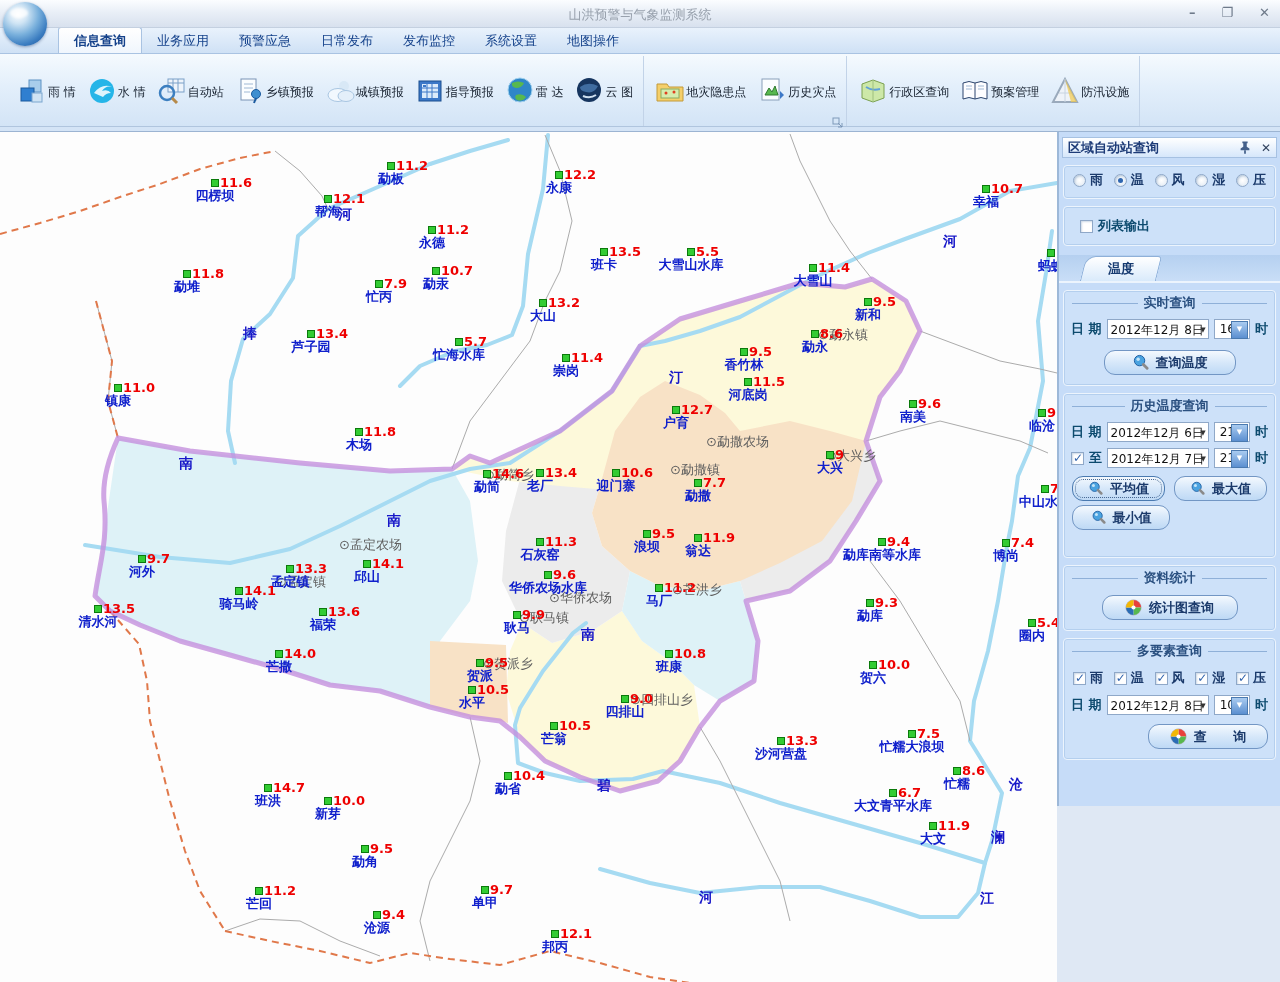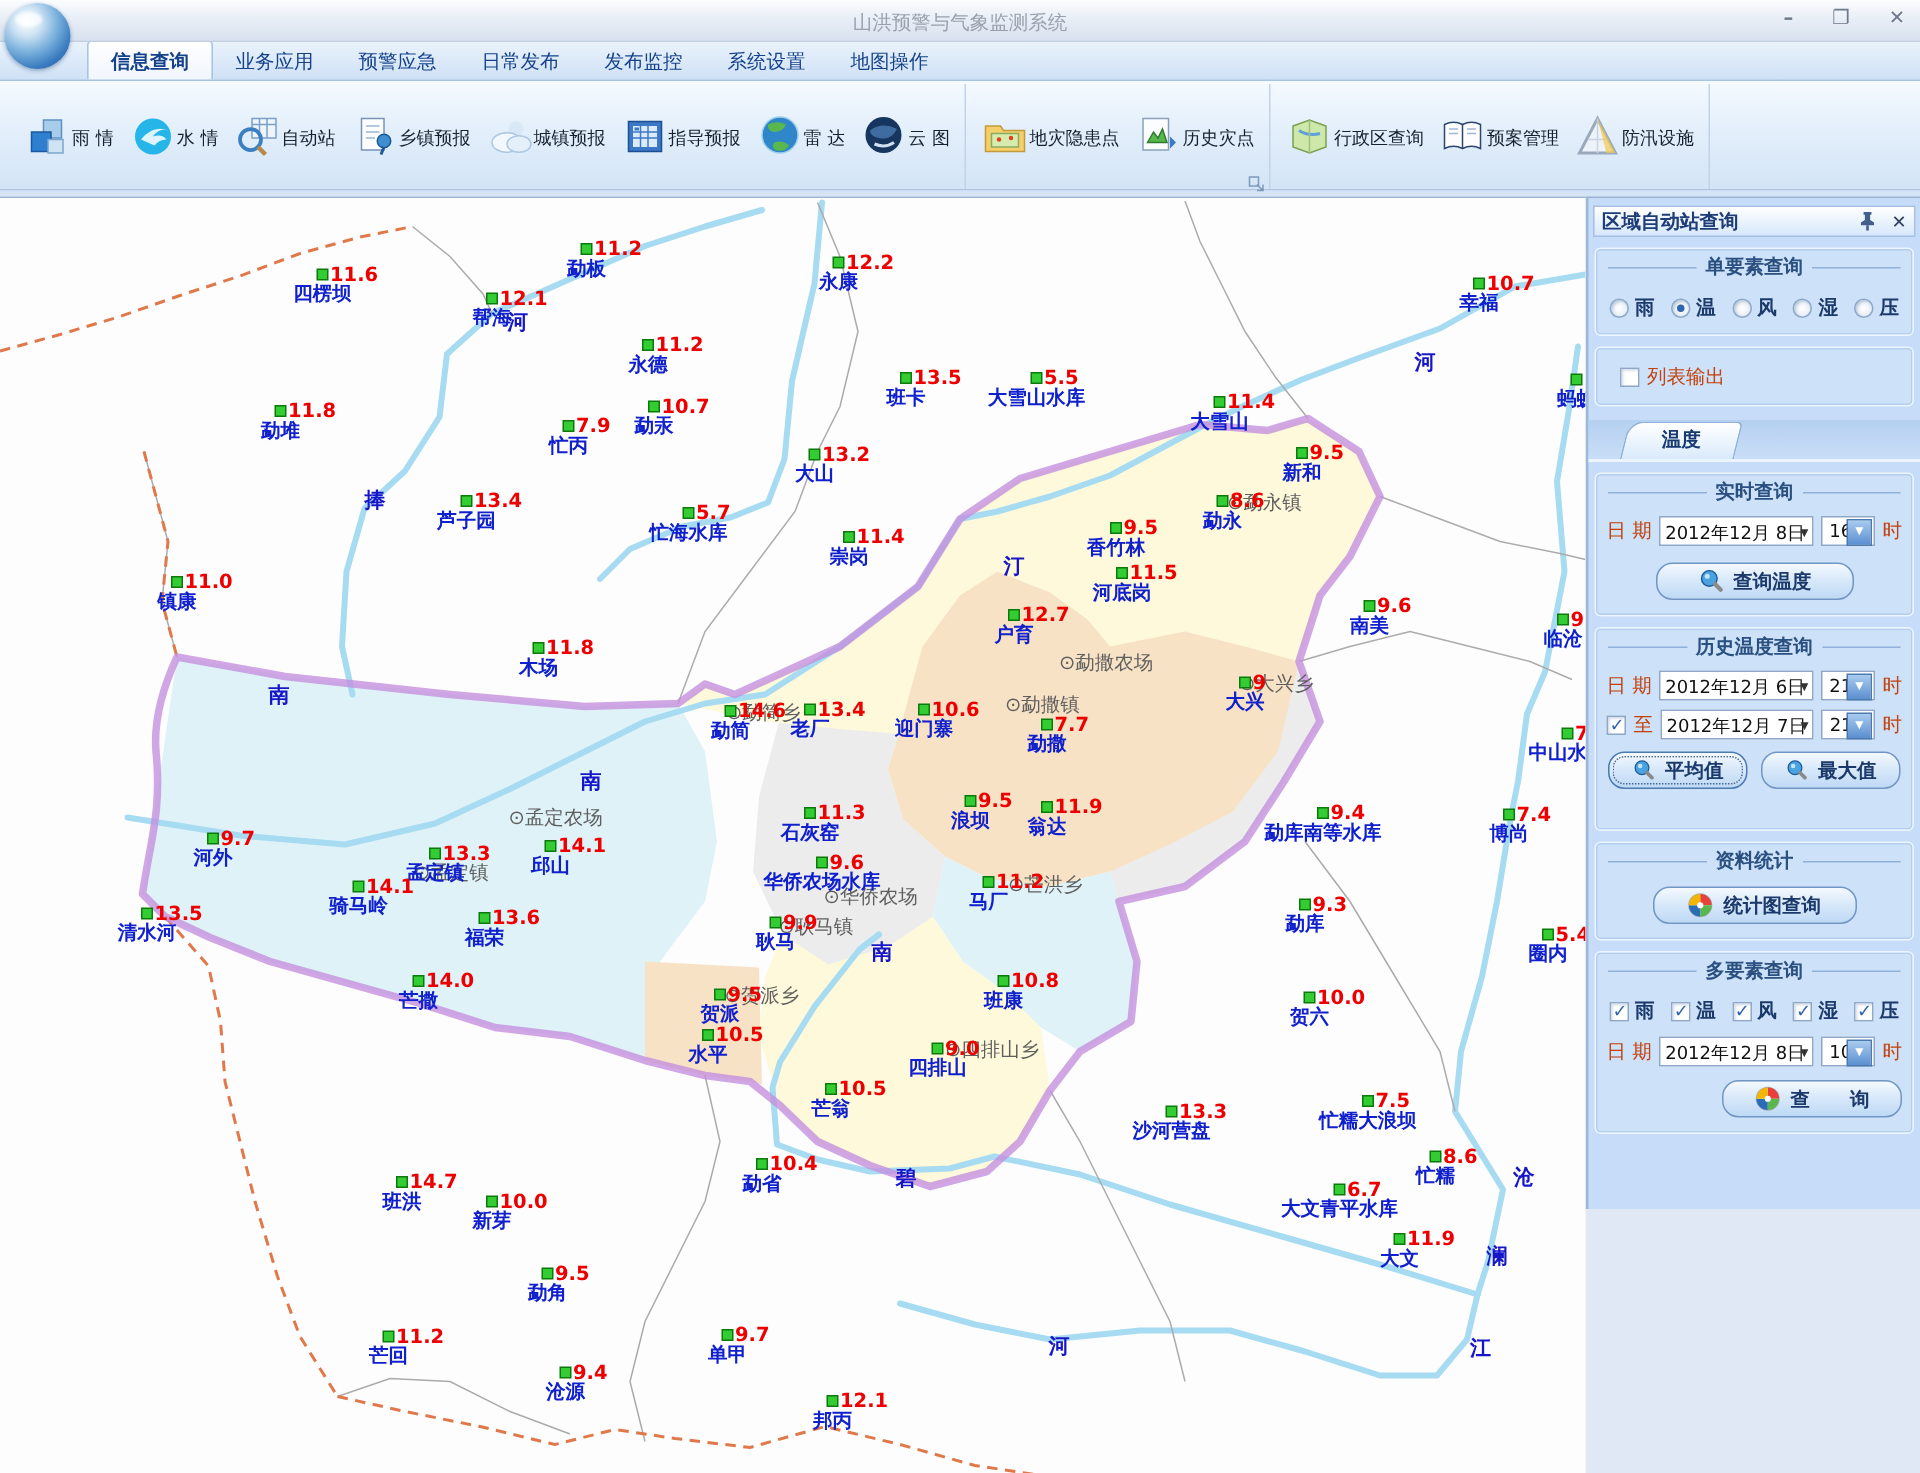--- a/index.html
+++ b/index.html
@@ -49,21 +49,21 @@
     border:1px solid #a6c1e2; display:flex; align-items:center; justify-content:space-between;
     padding:0 5px; color:#1e3c78; font-weight:bold; }
   .phicons { display:flex; align-items:center; gap:9px; }
   .phicons .px { color:#30425e; font-weight:bold; font-size:12px; cursor:pointer; }
   .group { margin:7px 4px 0; border:1px solid #ecf4fd; border-radius:4px;
     box-shadow:inset 0 0 0 1px #b4cfee; padding-bottom:7px; background:#cde1f9; }
   .gtitle { display:flex; align-items:center; gap:6px; color:#2a5080; font-weight:bold;
     padding:3px 8px 4px; font-size:13px; }
   .gtitle::before,.gtitle::after { content:""; flex:1; border-top:1px solid #8fb0d8; }
   .prow { display:flex; align-items:center; gap:5px; padding:3px 7px; }
-  .plabel { color:#c2410c; font-weight:normal; white-space:nowrap; }
+  .plabel { color:#0c4a6e; font-weight:bold; white-space:nowrap; }
   .optrow { display:flex; justify-content:space-between; padding:5px 9px 2px; }
   .opt { display:flex; align-items:center; gap:4px; color:#1b3a6b; font-weight:bold; cursor:pointer; }
   .radio { width:13px; height:13px; border-radius:50%; background:radial-gradient(#ffffff,#dde7f2);
     border:1px solid #8fa8c8; box-shadow:inset 1px 1px 2px #b8c8da; position:relative; }
   .radio.sel::after { content:""; position:absolute; left:3px; top:3px; width:5px; height:5px;
     border-radius:50%; background:#2f66b0; }
   .check { width:13px; height:13px; background:#fff; border:1px solid #8fa8c8;
     box-shadow:inset 1px 1px 2px #ccd8e6; position:relative; flex:none; }
   .check.on::after { content:"\2713"; position:absolute; left:1px; top:-2px; color:#3063ad;
     font-size:12px; font-weight:bold; }
@@ -661,21 +661,20 @@
       <span class="phicons">
         <svg width="14" height="15" viewBox="0 0 16 16">
           <path d="M5,1 h6 v2 h-1 v4 l3,2 v2 H3 v-2 l3,-2 V3 H5 z" fill="#44608a"></path>
           <line x1="8" y1="11" x2="8" y2="15" stroke="#44608a" stroke-width="2"></line>
         </svg>
         <span class="px">✕</span>
       </span>
     </div>
 
     <div class="group">
-      <div class="gtitle">单要素查询</div>
       <div class="optrow" id="single-opts">
           <span class="opt">
             <span class="radio"></span>
             <span>雨</span>
           </span>
           <span class="opt">
             <span class="radio sel"></span>
             <span>温</span>
           </span>
           <span class="opt">
@@ -752,20 +751,30 @@
         </div>
         <div class="pbtn" style="width:98px;">
           <svg width="15" height="15" viewBox="0 0 18 18">
             <circle cx="8" cy="7" r="5.5" fill="#4aa3e0" stroke="#1b5a9e"></circle>
               <circle cx="6.5" cy="5.5" r="1.8" fill="#c4e4f8"></circle>
             <line x1="12" y1="11" x2="16" y2="15" stroke="#8a8a8a" stroke-width="3" stroke-linecap="round"></line>
             </svg>
           <span>最大值</span>
         </div>
       </div>
+      <div class="btnrow" style="padding-top:2px;">
+        <div class="pbtn" style="width:98px;">
+          <svg width="15" height="15" viewBox="0 0 18 18">
+            <circle cx="8" cy="7" r="5.5" fill="#4aa3e0" stroke="#1b5a9e"></circle>
+              <circle cx="6.5" cy="5.5" r="1.8" fill="#c4e4f8"></circle>
+            <line x1="12" y1="11" x2="16" y2="15" stroke="#8a8a8a" stroke-width="3" stroke-linecap="round"></line>
+            </svg>
+          <span>最小值</span>
+        </div>
+      </div>
       <div style="height:18px;"></div>
     </div>
 
     <div class="group">
       <div class="gtitle">资料统计</div>
       <div class="prow" style="justify-content:center; padding-top:4px;">
         <div class="pbtn" style="width:136px;">
           <svg width="17" height="17" viewBox="0 0 18 18">
             <circle cx="9" cy="9" r="8" fill="#ffffff" stroke="#aab"></circle>
             <path d="M9,9 L9,1 A8,8 0 0 1 17,9 z" fill="#e8413c"></path>

